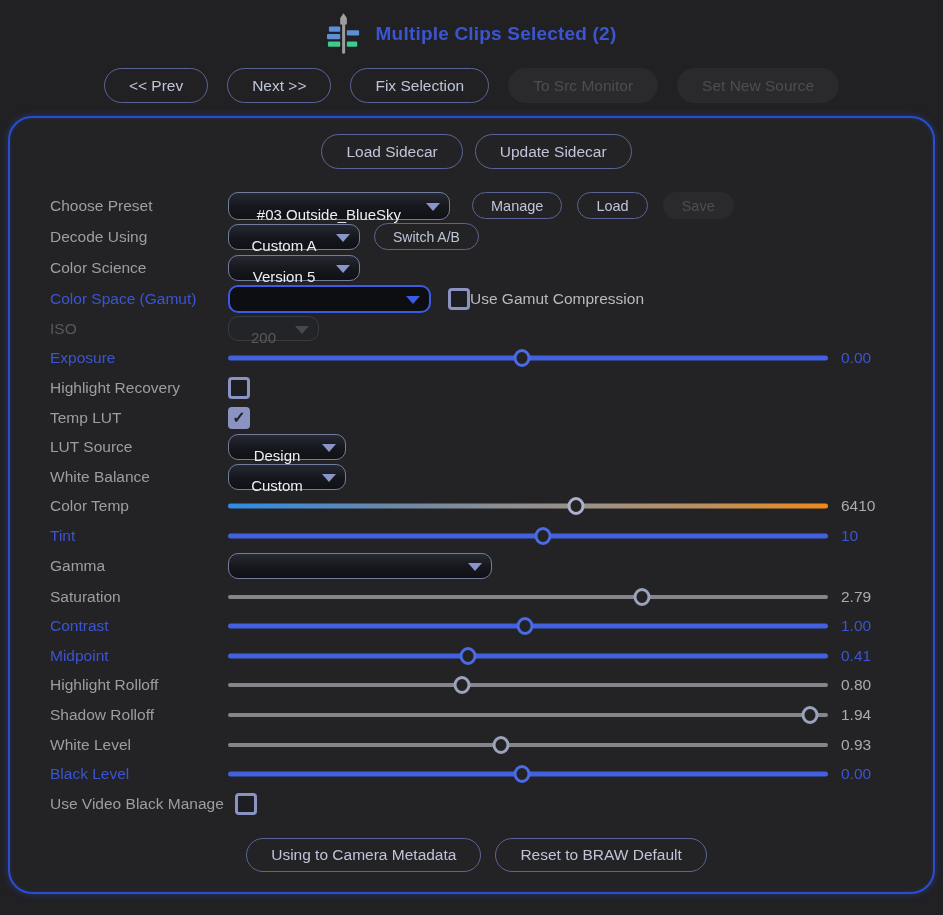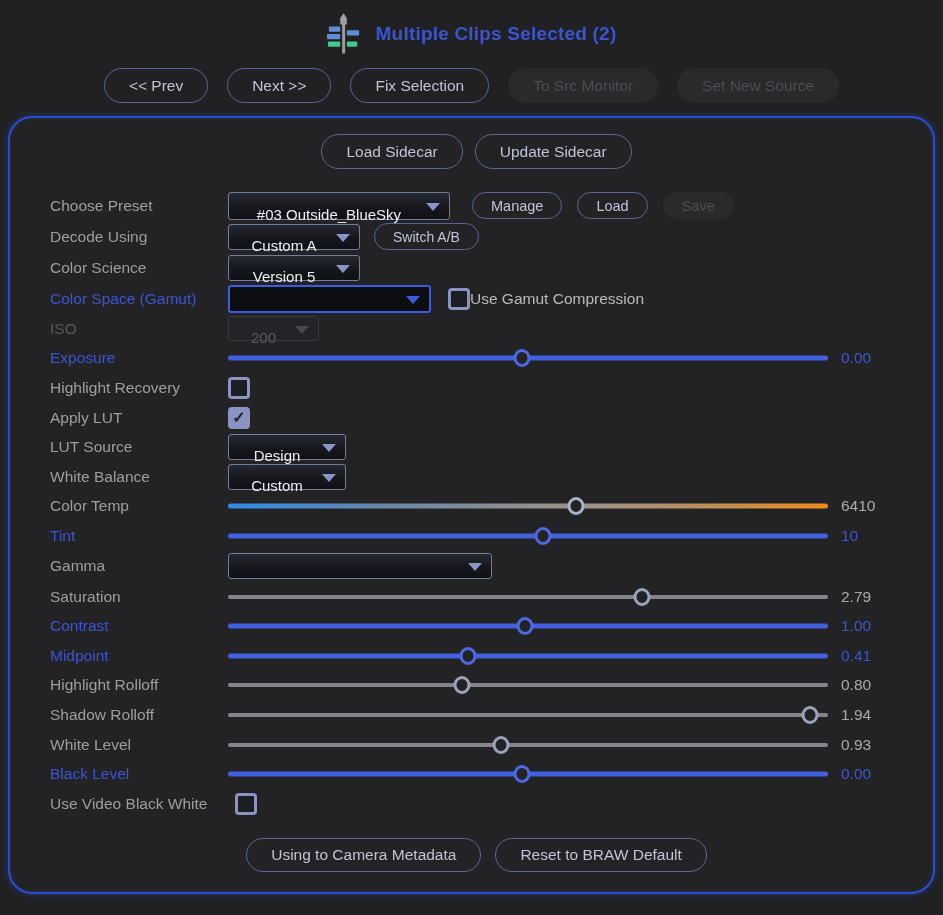--- a/index.html
+++ b/index.html
@@ -24,21 +24,21 @@
     padding:16px 30px 20px 40px;background:#232325;height:778px;}
   .sidecar-row{display:flex;justify-content:center;gap:12px;margin-bottom:21px;}
 
   .row{display:flex;align-items:center;height:29.6px;}
   .label{width:178px;flex:0 0 178px;color:#9d9ea1;font-size:15.5px;}
   .label.blue{color:#3b55d2;}
   .label.dim{color:#58595d;}
 
   
   .dd{position:relative;display:flex;align-items:center;justify-content:center;
-    height:26px;border:1px solid #747c9e;border-radius:3px;cursor:pointer;
+    height:26px;border:1px solid #747c9e;border-radius:10px;cursor:pointer;
     background:linear-gradient(180deg,#262932 0%,#15171c 55%,#0f1115 100%);
     color:#eceef2;font-size:15px;padding:17px 30px 0 10px;}
   .dd .dd-text{flex:1;text-align:center;white-space:nowrap;overflow:hidden;}
   .dd-arrow{position:absolute;right:9px;top:50%;margin-top:-3px;width:0;height:0;
     border-left:7px solid transparent;border-right:7px solid transparent;border-top:8px solid #8a94c8;}
   .dd.accent{border:2px solid #3c5ae4;background:#0d0e12;}
   .dd.accent .dd-arrow{border-top-color:#3c5ae4;}
   .dd.disabled{border-color:#3a3b3f;background:#232427;color:#595a5e;cursor:default;}
   .dd.disabled .dd-arrow{border-top-color:#46484d;}
   .w222{width:222px}.w132{width:132px}.w203{width:203px}.w91{width:91px}.w118{width:118px}.w264{width:264px}
@@ -165,21 +165,21 @@
   </div>
 
   <div class="row">
     <span class="label">Highlight Recovery</span>
     <span class="checkbox">
       
     </span>
   </div>
 
   <div class="row">
-    <span class="label">Apply LUT</span>
+    <span class="label">Temp LUT</span>
     <span class="checkbox checked">
       <span class="tick">✓</span>
     </span>
   </div>
 
   <div class="row">
     <span class="label">LUT Source</span>
     <div class="dd w118">
       <span class="dd-text">Design</span>
       <span class="dd-arrow"></span>
@@ -276,21 +276,21 @@
   <div class="row">
     <span class="label blue">Black Level</span>
     <div class="slider blue">
       <div class="track"></div>
       <div class="handle" style="left: 49%;"></div>
     </div>
     <span class="val blue">0.00</span>
   </div>
 
   <div class="row">
-    <span class="label" style="width:185px;flex-basis:185px;">Use Video Black White</span>
+    <span class="label" style="width:185px;flex-basis:185px;">Use Video Black Manage</span>
     <span class="checkbox">
       
     </span>
   </div>
 
   <div class="reset-row">
     <button class="pill">Using to Camera Metadata</button>
     <button class="pill">Reset to BRAW Default</button>
   </div>
 

